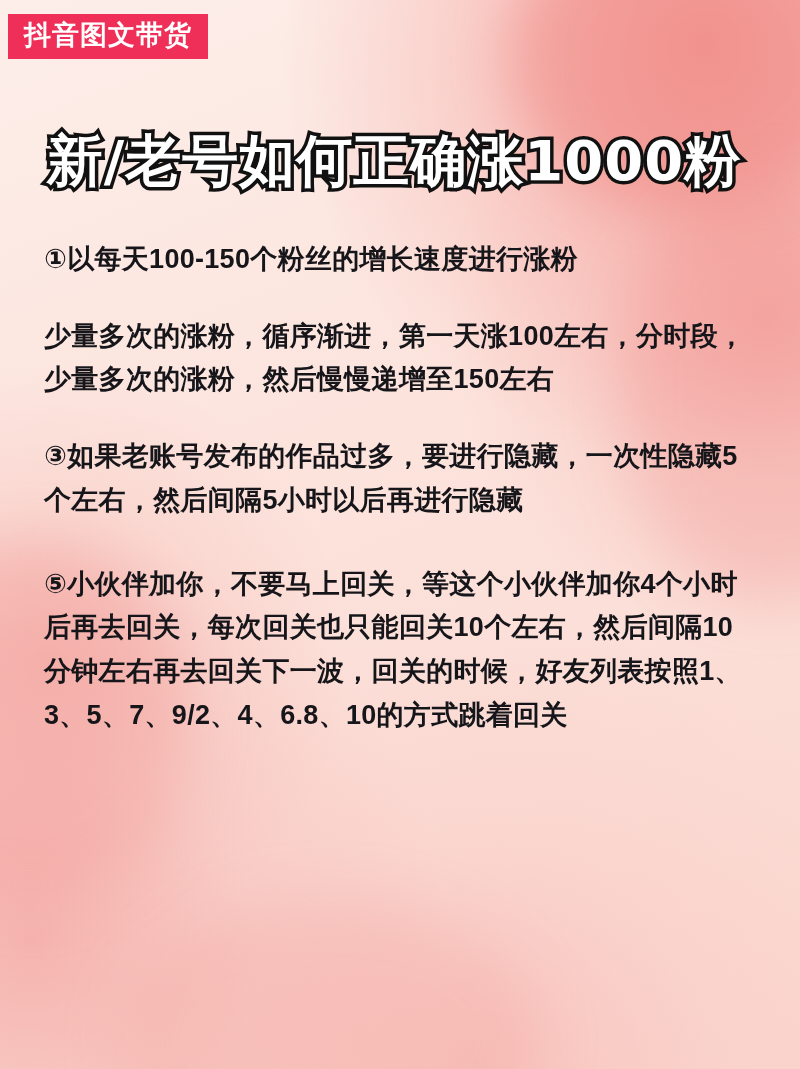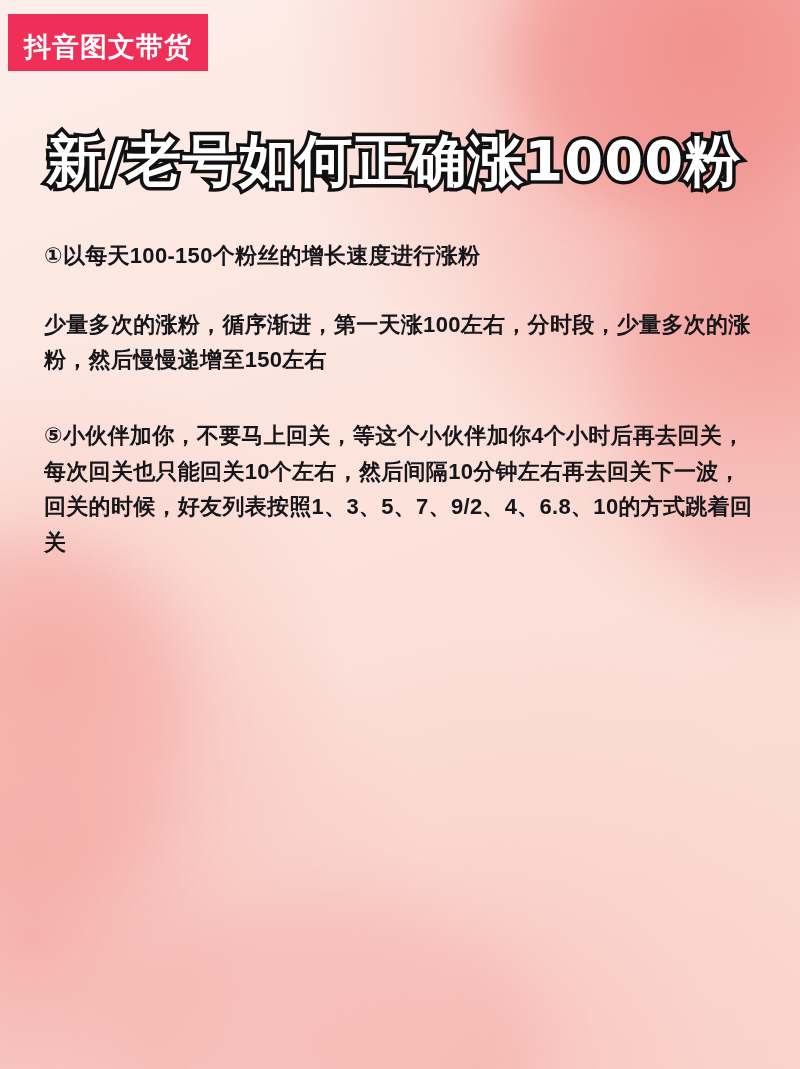--- a/index.html
+++ b/index.html
@@ -42,21 +42,21 @@
 
   .tag {
     position: absolute;
     top: 14px;
     left: 8px;
     background: #ef2f57;
     color: #ffffff;
     font-size: 27px;
     font-weight: bold;
     letter-spacing: 1px;
-    padding: 20px 16px 10px 16px;
+    padding: 8px 16px 10px 16px;
     line-height: 1;
     white-space: nowrap;
   }
 
   .headline-wrap {
     position: absolute;
     top: 128px;
     left: 0;
     width: 788px;
     text-align: center;
@@ -75,21 +75,21 @@
   }
 
   .body {
     position: absolute;
     top: 238px;
     left: 44px;
     width: 716px;
   }
 
   .para {
-    font-size: 22px;
+    font-size: 27px;
     line-height: 1.62;
     color: #15151a;
     font-weight: bold;
     margin: 0 0 33px 0;
     letter-spacing: 0.3px;
     text-align: left;
     word-break: break-all;
   }
   .para:last-child { margin-bottom: 0; margin-top: 40px; }
 </style>
@@ -105,16 +105,17 @@
 
   <div class="tag">抖音图文带货</div>
 
   <div class="headline-wrap">
     <div class="headline">新/老号如何正确涨1000粉</div>
   </div>
 
   <div class="body">
     <p class="para">①以每天100-150个粉丝的增长速度进行涨粉</p>
     <p class="para">少量多次的涨粉，循序渐进，第一天涨100左右，分时段，少量多次的涨粉，然后慢慢递增至150左右</p>
+    <p class="para">③如果老账号发布的作品过多，要进行隐藏，一次性隐藏5个左右，然后间隔5小时以后再进行隐藏</p>
     <p class="para">⑤小伙伴加你，不要马上回关，等这个小伙伴加你4个小时后再去回关，每次回关也只能回关10个左右，然后间隔10分钟左右再去回关下一波，回关的时候，好友列表按照1、3、5、7、9/2、4、6.8、10的方式跳着回关</p>
   </div>
 
 </div>
 
 </body></html>

